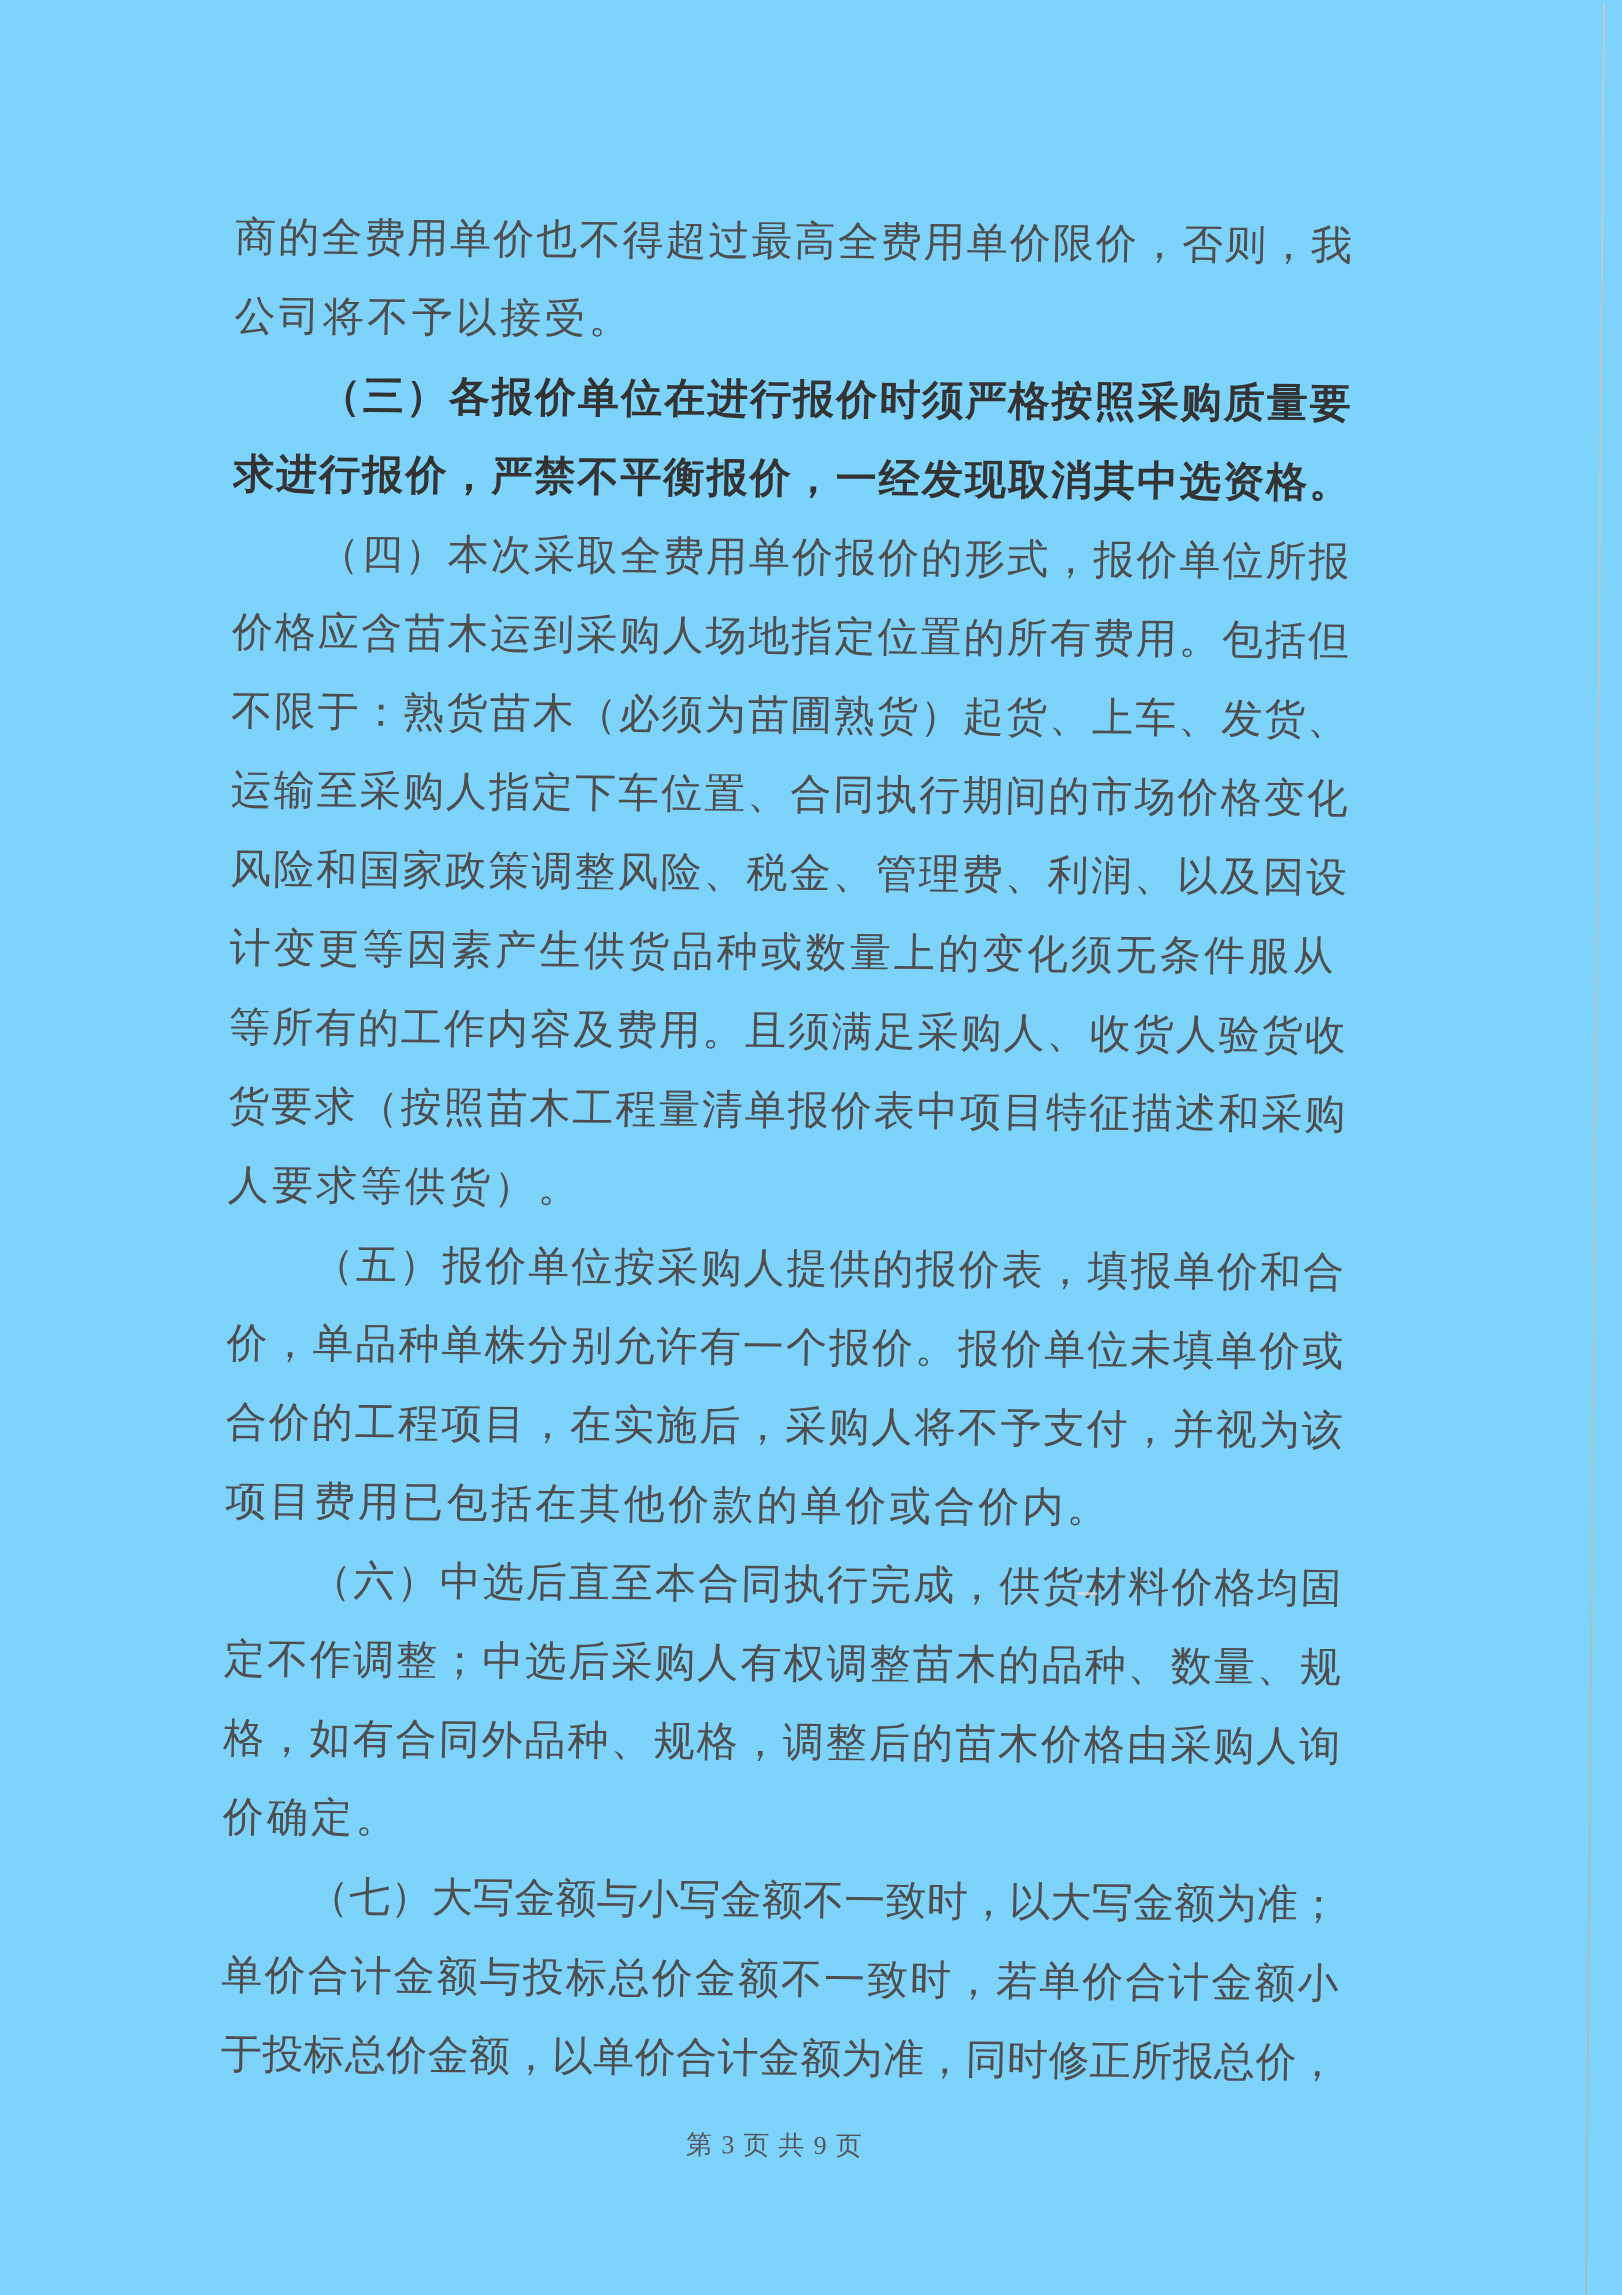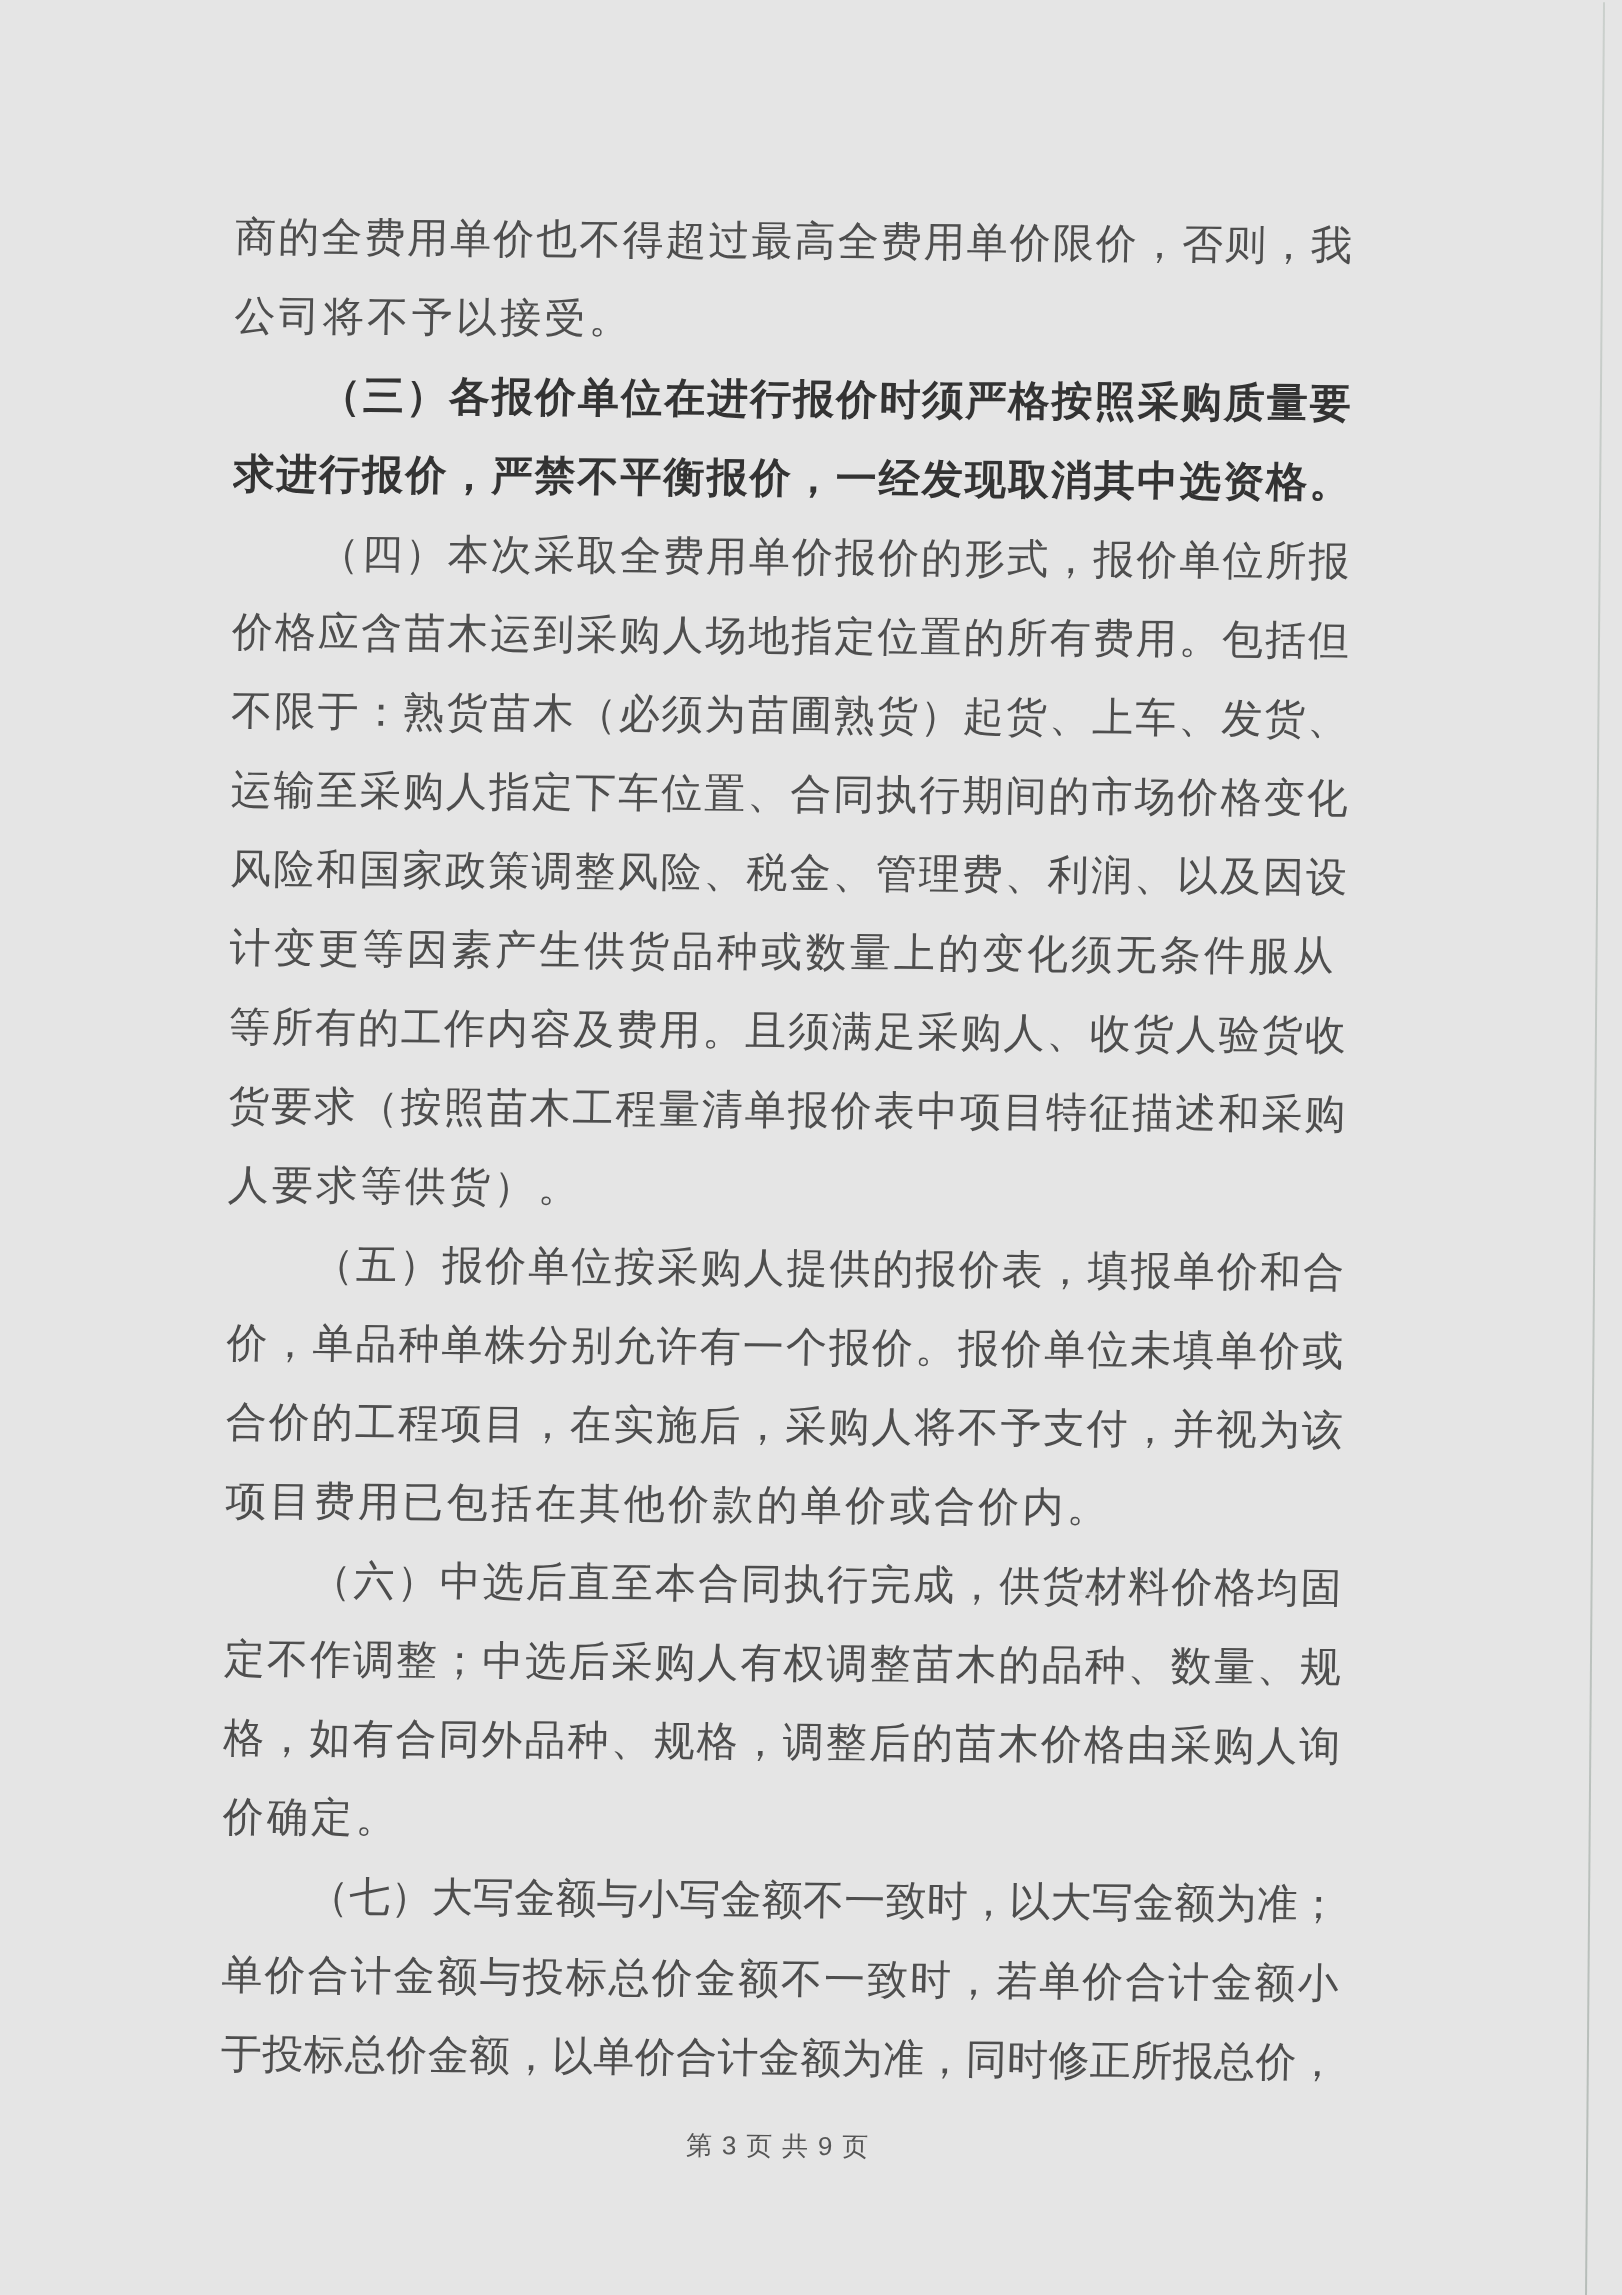--- a/index.html
+++ b/index.html
@@ -4,23 +4,23 @@
 <style>
   html, body {
     margin: 0;
     padding: 0;
     background: #ffffff;
   }
   .page {
     position: relative;
     width: 1623px;
     height: 2295px;
-    background: #e5e5e5;
+    background: #7dd3fc;
     overflow: hidden;
-    font-family: Liberation Sans, sans-serif;
+    font-family: Liberation Serif, serif;
   }
   .scan-rotate {
     position: absolute;
     left: 0; top: 0; right: 0; bottom: 0;
     transform: rotate(0.45deg);
     transform-origin: 811px 1148px;
   }
   .body-text {
     position: absolute;
     left: 228px;

